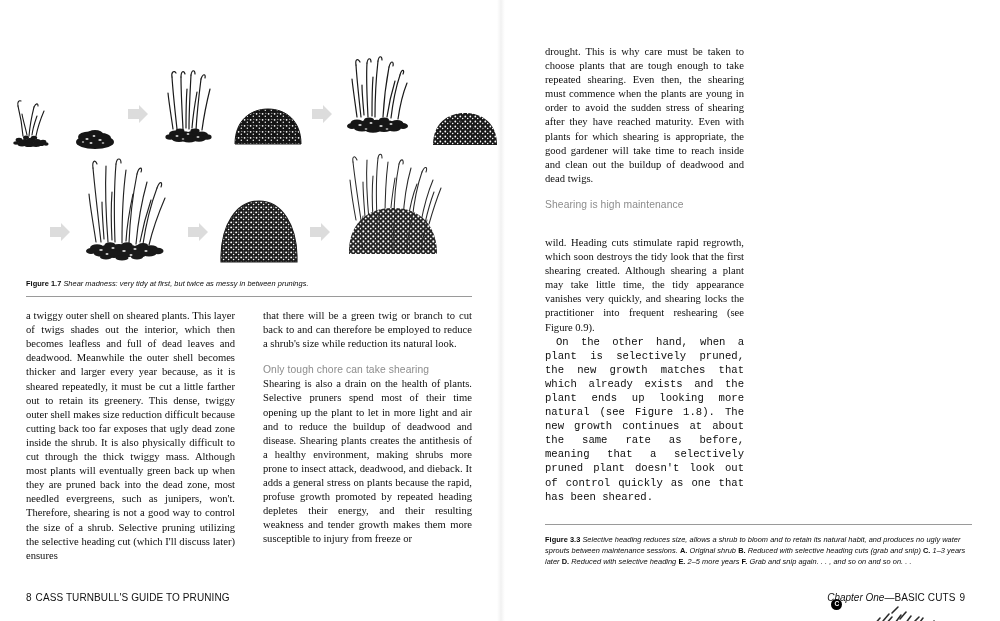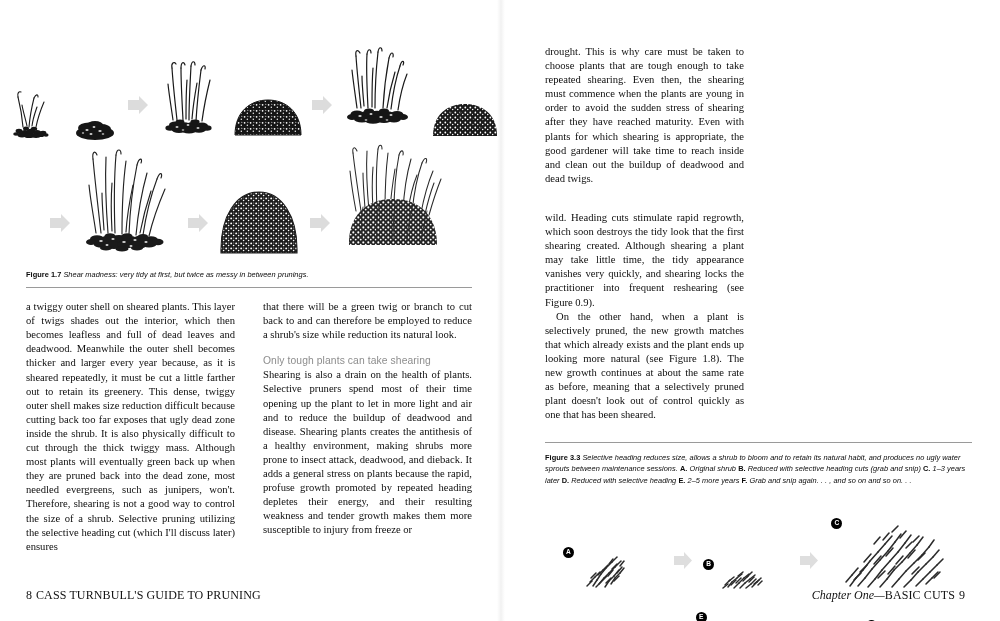--- a/index.html
+++ b/index.html
@@ -19,21 +19,21 @@
     inset: 0;
     display: flex;
     background: #ffffff;
   }
   .page {
     position: relative;
     height: 621px;
     background: #ffffff;
     box-sizing: border-box;
   }
-  .page-left  { width: 500px; padding: 7px 28px 0 26px; }
+  .page-left  { width: 500px; padding: 16px 28px 0 26px; }
   .page-right { width: 500px; padding: 0 28px 0 45px; }
 
   .gutter {
     position: absolute;
     left: 497px;
     top: 0;
     width: 8px;
     height: 621px;
     background: linear-gradient(to right,
         rgba(0,0,0,0.00) 0%,
@@ -109,40 +109,40 @@
 
   p.body {
     margin: 0;
     font-family: "Liberation Serif", serif;
     font-size: 10.6px;
     line-height: 14.1px;
     text-align: justify;
     color: #0d0d0d;
     hyphens: none;
   }
-  p.body.indent { text-indent: 11px; }
+  p.body.indent { text-indent: 11px; font-family: Liberation Mono, monospace; }
 
   h3.subhead {
     font-family: "Liberation Sans", sans-serif;
     font-size: 10.3px;
     font-weight: normal;
     color: #8d8d8d;
     margin: 12px 0 0 0;
     line-height: 13px;
     letter-spacing: 0.01em;
   }
   h3.subhead + p.body { margin-top: 1px; }
 
   
   .footer {
     position: absolute;
     bottom: 18px;
-    font-size: 12px;
+    font-size: 10px;
     color: #111;
-    font-family: Liberation Serif, serif;
+    font-family: Liberation Sans, sans-serif;
   }
   .footer-left { left: 26px; }
   .footer-right { right: 35px; font-style: italic; margin-left: 40px; }
   .footer .folio { font-style: normal; }
   .footer-left .folio { margin-right: 4px; }
   .footer-right .folio { margin-left: 4px; }
   .footer .smallcaps { font-style: normal; letter-spacing: 0.01em; }
 
   
   .fig-1-8 { padding-top: 8px; }
@@ -489,35 +489,36 @@
       </p>
       <hr class="rule">
     </div>
 
     <div class="cols" style="margin-top:12px;">
       <div class="col">
         <p class="body">a twiggy outer shell on sheared plants. This layer of twigs shades out the interior, which then becomes leafless and full of dead leaves and deadwood. Meanwhile the outer shell becomes thicker and larger every year because, as it is sheared repeatedly, it must be cut a little farther out to retain its greenery. This dense, twiggy outer shell makes size reduction difficult because cutting back too far exposes that ugly dead zone inside the shrub. It is also physically difficult to cut through the thick twiggy mass. Although most plants will eventually green back up when they are pruned back into the dead zone, most needled evergreens, such as junipers, won't. Therefore, shearing is not a good way to control the size of a shrub. Selective pruning utilizing the selective heading cut (which I'll discuss later) ensures</p>
       </div>
       <div class="col">
         <p class="body">that there will be a green twig or branch to cut back to and can therefore be employed to reduce a shrub's size while reduction its natural look.</p>
-        <h3 class="subhead">Only tough plants can take shearing</h3>
+        <h3 class="subhead">Only tough chore can take shearing</h3>
         <p class="body">Shearing is also a drain on the health of plants. Selective pruners spend most of their time opening up the plant to let in more light and air and to reduce the buildup of deadwood and disease. Shearing plants creates the antithesis of a healthy environment, making shrubs more prone to insect attack, deadwood, and dieback. It adds a general stress on plants because the rapid, profuse growth promoted by repeated heading depletes their energy, and their resulting weakness and tender growth makes them more susceptible to injury from freeze or</p>
       </div>
     </div>
 
     <div class="footer footer-left">
       <span class="folio">8</span><span class="smallcaps">CASS TURNBULL'S GUIDE TO PRUNING</span>
     </div>
   </div>
 
   <div class="page page-right">
 
     <div class="cols" style="margin-top:45px;">
       <div class="col">
         <p class="body">drought. This is why care must be taken to choose plants that are tough enough to take repeated shearing. Even then, the shearing must commence when the plants are young in order to avoid the sudden stress of shearing after they have reached maturity. Even with plants for which shearing is appropriate, the good gardener will take time to reach inside and clean out the buildup of deadwood and dead twigs.</p>
+        <h3 class="subhead">Shearing is high maintenance</h3>
       </div>
       <div class="col">
         <p class="body">wild. Heading cuts stimulate rapid regrowth, which soon destroys the tidy look that the first shearing created. Although shearing a plant may take little time, the tidy appearance vanishes very quickly, and shearing locks the practitioner into frequent reshearing (see Figure 0.9).</p>
         <p class="body indent">On the other hand, when a plant is selectively pruned, the new growth matches that which already exists and the plant ends up looking more natural (see Figure 1.8). The new growth continues at about the same rate as before, meaning that a selectively pruned plant doesn't look out of control quickly as one that has been sheared.</p>
       </div>
     </div>
 
     <div style="margin-top:20px;">
       <hr class="rule-above">
       <p class="caption" style="margin:0;">

